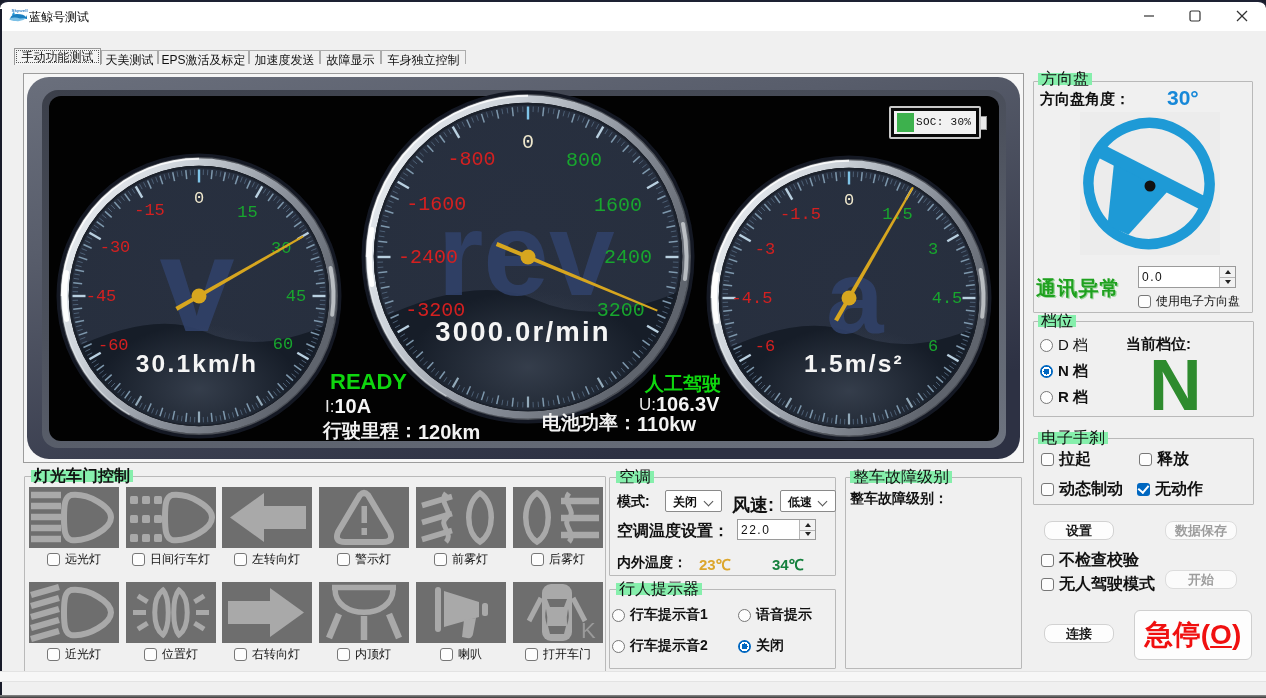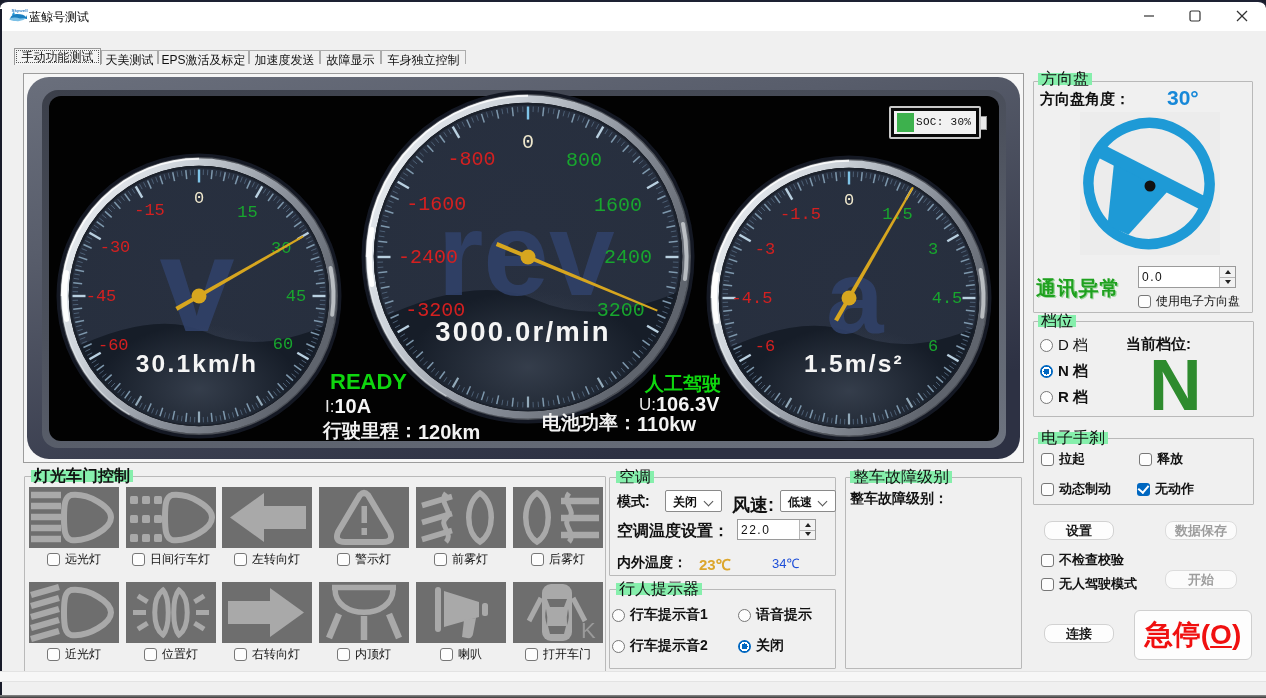--- a/index.html
+++ b/index.html
@@ -7,21 +7,21 @@
 .abs{position:absolute}
 .titlebar{position:absolute;left:0;top:0;width:1266px;height:31px;background:#ffffff;border-top:2px solid #1d2133;border-radius:8px 8px 0 0}
 .tab{position:absolute;top:50px;height:15px;background:#f0f0f0;border:1px solid #acacac;border-bottom:none;font-size:12px;color:#111;text-align:center;padding-top:1px;height:14px}
 .tabtxt{position:relative;top:-1px}
 .gbox{position:absolute;border:1px solid #b9b9b9;border-radius:1px}
 .glab{position:absolute;font-size:16px;color:#111;background:#86efac;padding:0 3px;line-height:12px}
 .tile{position:absolute;width:90px;height:61px;background:#6e6e6e}
 .cbrow{position:absolute;height:14px;display:flex;align-items:center}
 .cb{display:inline-block;width:13px;height:13px;border:1px solid #777;border-radius:3px;background:#fdfdfd}
 .cblab{font-size:12px;color:#111;margin-left:5px;white-space:nowrap}
-.cbb{font-weight:bold;font-size:13px}
+.cbb{font-weight:bold;font-size:16px}
 .radio{display:inline-block;width:13px;height:13px;border:1px solid #777;border-radius:50%;background:#fdfdfd}
 .radio.on{border:none;background:radial-gradient(circle,#0067c0 0 3px,#ffffff 3px 4.6px,#0067c0 4.6px)}
 .cb.on{border:none;background:#0067c0;position:relative}
 .cb.on:after{content:"";position:absolute;left:3.2px;top:0.8px;width:5px;height:8px;border:solid #fff;border-width:0 2px 2px 0;transform:rotate(40deg)}
 .btn{position:absolute;background:#fdfdfd;border:1px solid #d2d2d2;border-radius:8px;font-size:13px;color:#1a1a1a;text-align:center}
 .btn.dis{color:#9d9d9d;border-color:#dcdcdc;background:#fbfbfb}
 .combo{position:absolute;background:#fff;border:1px solid #8a8a8a;border-radius:2px;font-size:12px;font-weight:bold;color:#111;padding:3px 0 0 7px}
 .combo:after{content:"";position:absolute;right:9px;top:7px;width:6px;height:6px;border:solid #555;border-width:0 0 1.4px 1.4px;transform:rotate(-45deg)}
 .spin{position:absolute;background:#fff;border:1px solid #9a9a9a;font-size:12px;color:#111}
 .spin .v{position:absolute;left:3px;top:2.5px;letter-spacing:1.5px}
@@ -972,21 +972,21 @@
 <div class="abs" style="left:732px;top:493px;font-size:18px;font-weight:bold;color:#111">风速:</div>
 <div class="combo" style="left:780px;top:490px;width:56px;height:22px">低速</div>
 <div class="abs" style="left:617px;top:521px;font-size:16px;font-weight:bold;color:#111">空调温度设置：</div>
 <div class="spin" style="left:737px;top:519px;width:79px;height:21px">
     <span class="v">22.0</span>
     <span class="btns"></span>
     <span class="mid"></span>
   </div>
 <div class="abs" style="left:617px;top:554px;font-size:14px;font-weight:bold;color:#111">内外温度：</div>
 <div class="abs" style="left:699px;top:554px;font-size:15px;font-weight:bold;color:#dca62c">23℃</div>
-<div class="abs" style="left:772px;top:554px;font-size:13px;font-weight:normal;color:#1d4ed8">34℃</div>
+<div class="abs" style="left:772px;top:554px;font-size:15px;font-weight:bold;color:#15803d">34℃</div>
 <div class="gbox" style="left:609px;top:589px;width:227px;height:80px"></div>
 <div class="glab" style="left:616px;top:583px">行人提示器</div>
 <div class="cbrow" style="left:612px;top:608px">
     <span class="radio"></span>
     <span class="cblab cbb" style="font-size:14px">行车提示音1</span>
   </div>
 <div class="cbrow" style="left:738px;top:608px">
     <span class="radio"></span>
     <span class="cblab cbb" style="font-size:14px">语音提示</span>
   </div>

